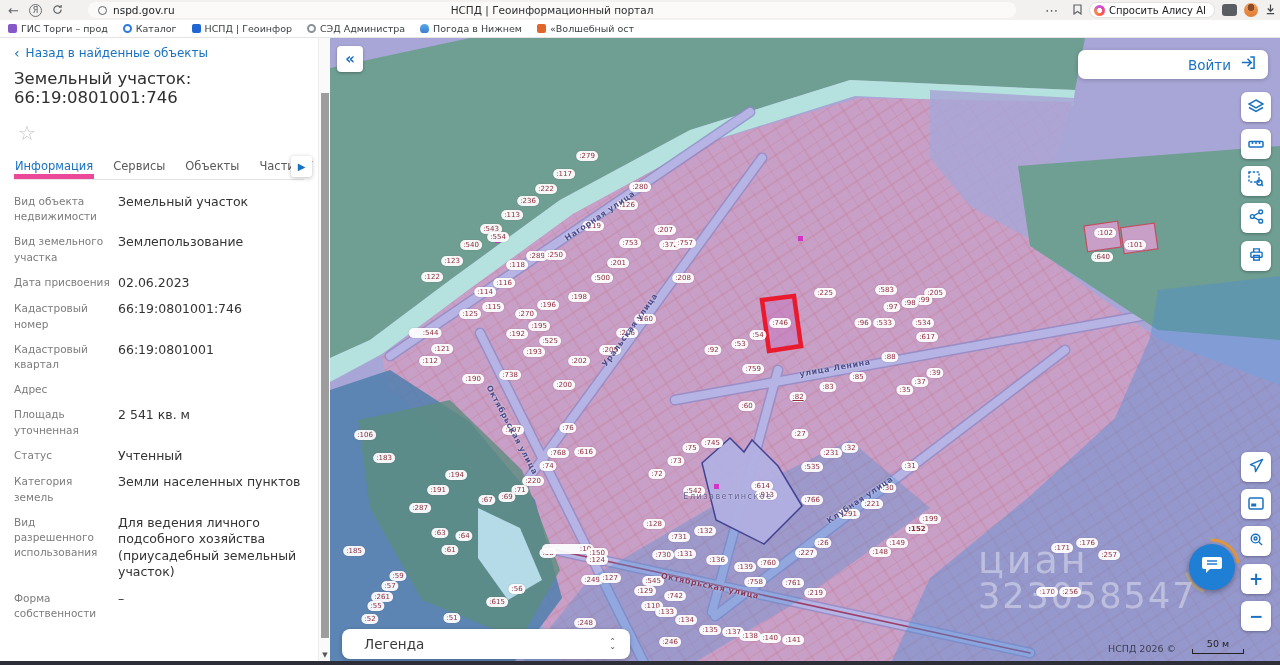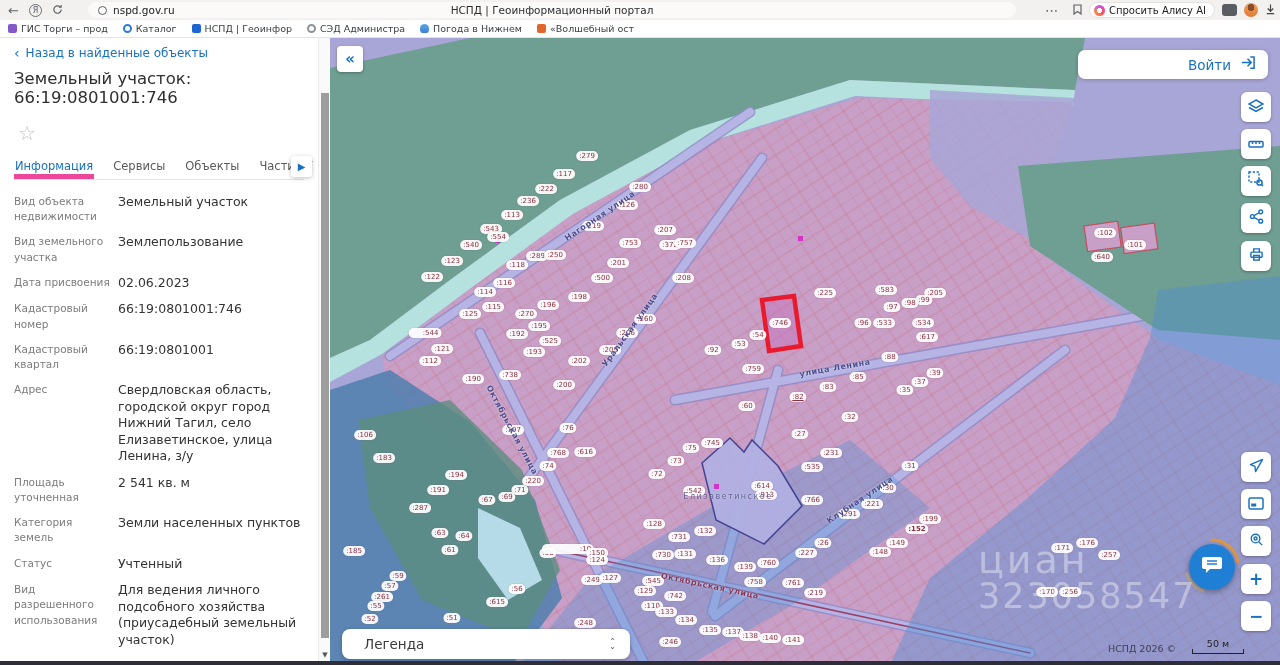--- a/index.html
+++ b/index.html
@@ -183,33 +183,32 @@
         <div class="frow">
           <div class="flab">Кадастровый номер</div>
           <div class="fval">66:19:0801001:746</div>
         </div>
         <div class="frow">
           <div class="flab">Кадастровый квартал</div>
           <div class="fval">66:19:0801001</div>
         </div>
         <div class="frow">
           <div class="flab">Адрес</div>
-          <div class="fval">Свердловская область, городской округ город Нижний Тагил, село Елизаветинское, улица Ленина, з/у</div>
         </div>
         <div class="frow">
           <div class="flab">Площадь уточненная</div>
           <div class="fval">2 541 кв. м</div>
         </div>
         <div class="frow">
+          <div class="flab">Статус</div>
+          <div class="fval">Учтенный</div>
+        </div>
+        <div class="frow">
           <div class="flab">Категория земель</div>
           <div class="fval">Земли населенных пунктов</div>
-        </div>
-        <div class="frow">
-          <div class="flab">Статус</div>
-          <div class="fval">Учтенный</div>
         </div>
         <div class="frow">
           <div class="flab">Вид разрешенного использования</div>
           <div class="fval">Для ведения личного подсобного хозяйства (приусадебный земельный участок)</div>
         </div>
         <div class="frow">
           <div class="flab">Форма собственности</div>
           <div class="fval">–</div>
         </div>
       </div>
@@ -381,21 +380,21 @@
       <span class="pl" style="left: 324px; top: 486px;">:128</span>
       <span class="pl" style="left: 349px; top: 499px;">:731</span>
       <span class="pl" style="left: 375px; top: 493px;">:132</span>
       <span class="pl" style="left: 355px; top: 516px;">:131</span>
       <span class="pl" style="left: 387px; top: 522px;">:136</span>
       <span class="pl" style="left: 415px; top: 529px;">:139</span>
       <span class="pl" style="left: 438px; top: 525px;">:760</span>
       <span class="pl" style="left: 476px; top: 515px;">:227</span>
       <span class="pl" style="left: 493px; top: 505px;">:26</span>
       <span class="pl" style="left: 470px; top: 396px;">:27</span>
-      <span class="pl" style="left: 520px; top: 379px;">:32</span>
+      <span class="pl" style="left: 520px; top: 410px;">:32</span>
       <span class="pl" style="left: 501px; top: 415px;">:231</span>
       <span class="pl" style="left: 482px; top: 429px;">:535</span>
       <span class="pl" style="left: 482px; top: 462px;">:766</span>
       <span class="pl" style="left: 519px; top: 476px;">:291</span>
       <span class="pl" style="left: 542px; top: 466px;">:221</span>
       <span class="pl" style="left: 580px; top: 428px;">:31</span>
       <span class="pl" style="left: 558px; top: 450px;">:30</span>
       <span class="pl" style="left: 587px; top: 491px; font-weight: bold;">:152</span>
       <span class="pl" style="left: 600px; top: 481px;">:199</span>
       <span class="pl" style="left: 567px; top: 505px;">:149</span>

